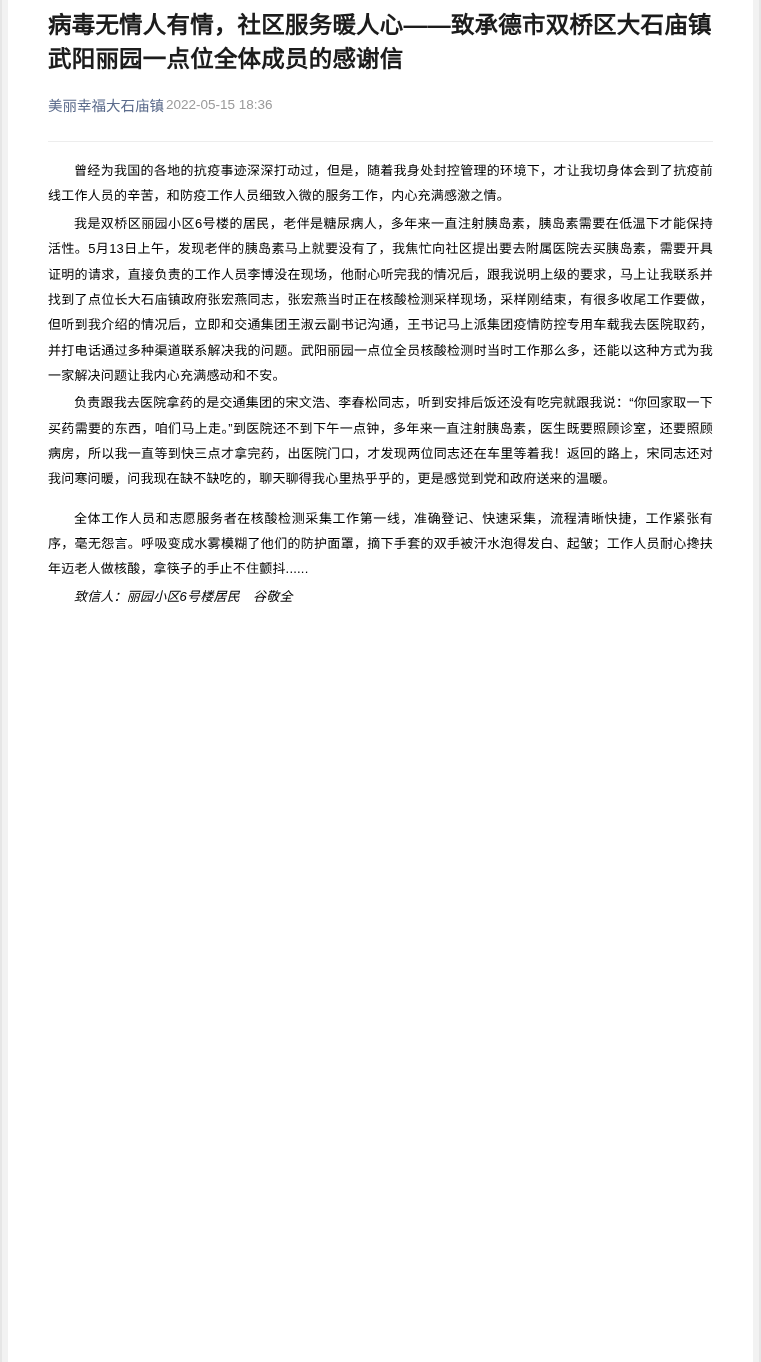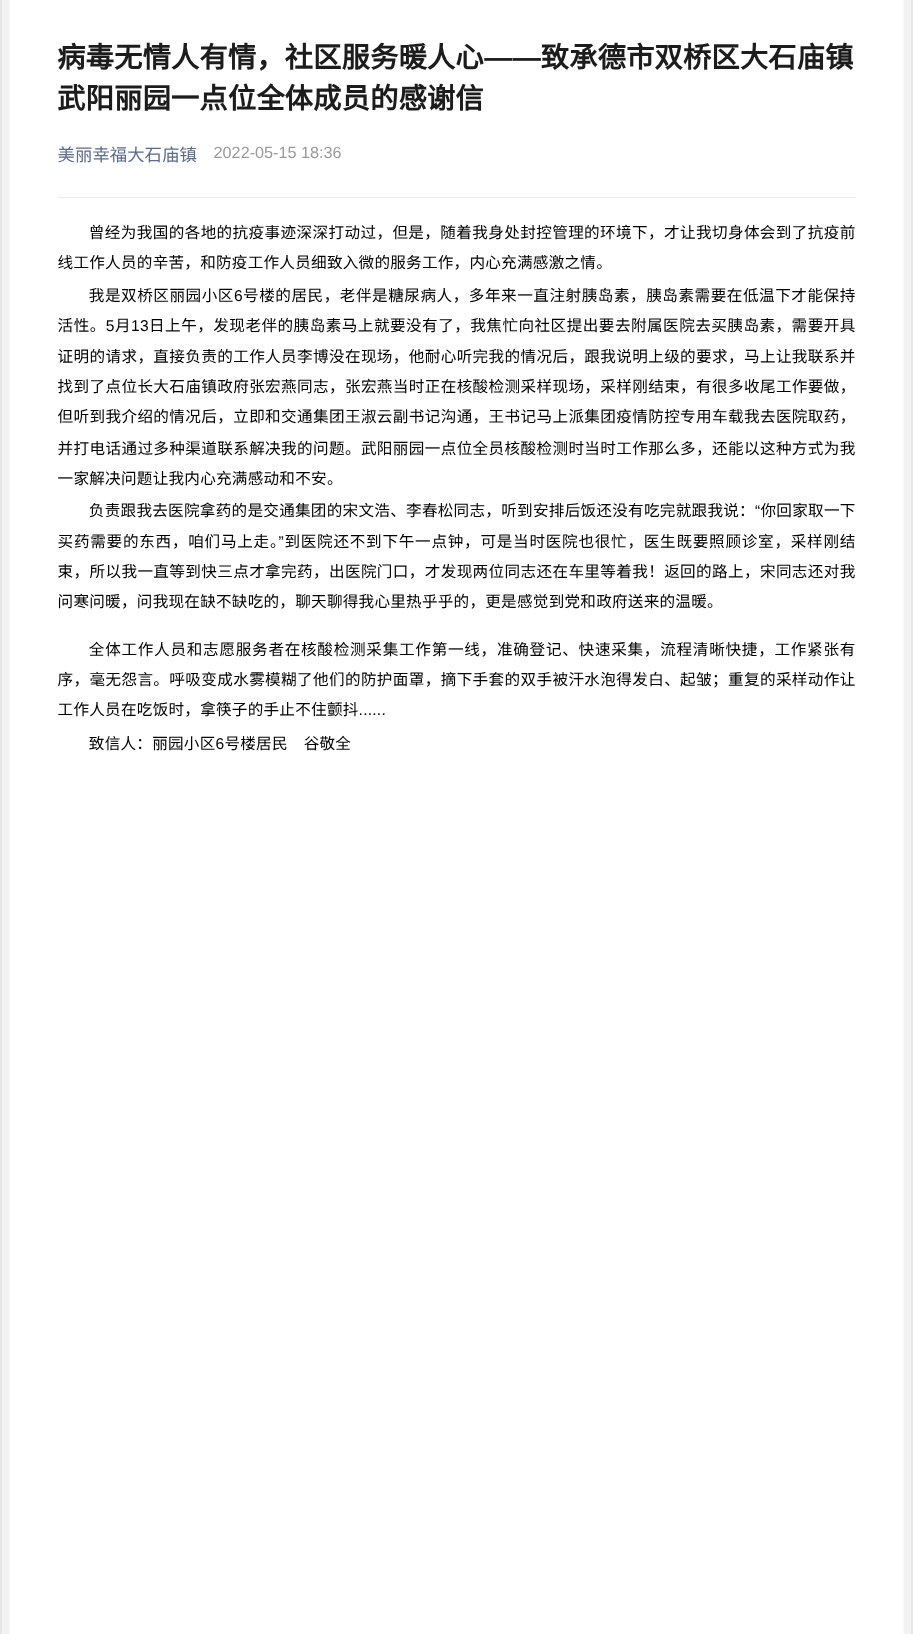--- a/index.html
+++ b/index.html
@@ -30,36 +30,36 @@
     top: 0;
     bottom: 0;
     width: 6px;
     background: #f2f2f2;
   }
   .edge-left { left: 0; }
   .edge-right { right: 0; }
 
   .content {
     position: relative;
-    padding: 31px 46px 0 46px;
+    padding: 8px 46px 0 46px;
   }
 
   .article-title {
     font-size: 23.5px;
     line-height: 1.45;
     font-weight: 700;
     color: #1c1c1c;
     letter-spacing: 0.2px;
     margin: 0 0 18px 0;
   }
 
   .meta-row {
     display: flex;
     align-items: center;
-    gap: 14px;
+    gap: 2px;
     margin-bottom: 26px;
   }
   .meta-account {
     font-size: 14.5px;
     color: #5b6b8c;
     font-weight: 400;
   }
   .meta-time {
     font-size: 13.5px;
     color: #9a9a9a;
@@ -86,20 +86,21 @@
     margin-top: 14px;
   }
 
   .signature {
     font-size: 18.6px;
     line-height: 1.95;
     color: #1f1f1f;
     text-indent: 0;
     margin-top: 2px;
     margin-bottom: 0;
+    font-style: italic;
   }
 </style>
 </head>
 <body>
 
 <div class="page">
   <div class="edge-left"></div>
   <div class="edge-right"></div>
 
   <div class="content">
@@ -109,20 +110,20 @@
     <div class="meta-row">
       <span class="meta-account">美丽幸福大石庙镇</span>
       <span class="meta-time">2022-05-15 18:36</span>
     </div>
 
     <div class="divider"></div>
 
     <div class="body-text">
       <p>曾经为我国的各地的抗疫事迹深深打动过，但是，随着我身处封控管理的环境下，才让我切身体会到了抗疫前线工作人员的辛苦，和防疫工作人员细致入微的服务工作，内心充满感激之情。</p>
       <p>我是双桥区丽园小区6号楼的居民，老伴是糖尿病人，多年来一直注射胰岛素，胰岛素需要在低温下才能保持活性。5月13日上午，发现老伴的胰岛素马上就要没有了，我焦忙向社区提出要去附属医院去买胰岛素，需要开具证明的请求，直接负责的工作人员李博没在现场，他耐心听完我的情况后，跟我说明上级的要求，马上让我联系并找到了点位长大石庙镇政府张宏燕同志，张宏燕当时正在核酸检测采样现场，采样刚结束，有很多收尾工作要做，但听到我介绍的情况后，立即和交通集团王淑云副书记沟通，王书记马上派集团疫情防控专用车载我去医院取药，并打电话通过多种渠道联系解决我的问题。武阳丽园一点位全员核酸检测时当时工作那么多，还能以这种方式为我一家解决问题让我内心充满感动和不安。</p>
-      <p>负责跟我去医院拿药的是交通集团的宋文浩、李春松同志，听到安排后饭还没有吃完就跟我说：“你回家取一下买药需要的东西，咱们马上走。”到医院还不到下午一点钟，可是当时医院也很忙，医生既要照顾诊室，采样刚结束，所以我一直等到快三点才拿完药，出医院门口，才发现两位同志还在车里等着我！返回的路上，宋同志还对我问寒问暖，问我现在缺不缺吃的，聊天聊得我心里热乎乎的，更是感觉到党和政府送来的温暖。</p>
-      <p class="gap-above">全体工作人员和志愿服务者在核酸检测采集工作第一线，准确登记、快速采集，流程清晰快捷，工作紧张有序，毫无怨言。呼吸变成水雾模糊了他们的防护面罩，摘下手套的双手被汗水泡得发白、起皱；重复的采样动作让工作人员在吃饭时，拿筷子的手止不住颤抖......</p>
+      <p>负责跟我去医院拿药的是交通集团的宋文浩、李春松同志，听到安排后饭还没有吃完就跟我说：“你回家取一下买药需要的东西，咱们马上走。”到医院还不到下午一点钟，多年来一直注射胰岛素，医生既要照顾诊室，还要照顾病房，所以我一直等到快三点才拿完药，出医院门口，才发现两位同志还在车里等着我！返回的路上，宋同志还对我问寒问暖，问我现在缺不缺吃的，聊天聊得我心里热乎乎的，更是感觉到党和政府送来的温暖。</p>
+      <p class="gap-above">全体工作人员和志愿服务者在核酸检测采集工作第一线，准确登记、快速采集，流程清晰快捷，工作紧张有序，毫无怨言。呼吸变成水雾模糊了他们的防护面罩，摘下手套的双手被汗水泡得发白、起皱；工作人员耐心搀扶年迈老人做核酸，拿筷子的手止不住颤抖......</p>
       <p class="signature">致信人：丽园小区6号楼居民　谷敬全</p>
     </div>
 
   </div>
 
 </div>
 
 </body></html>

